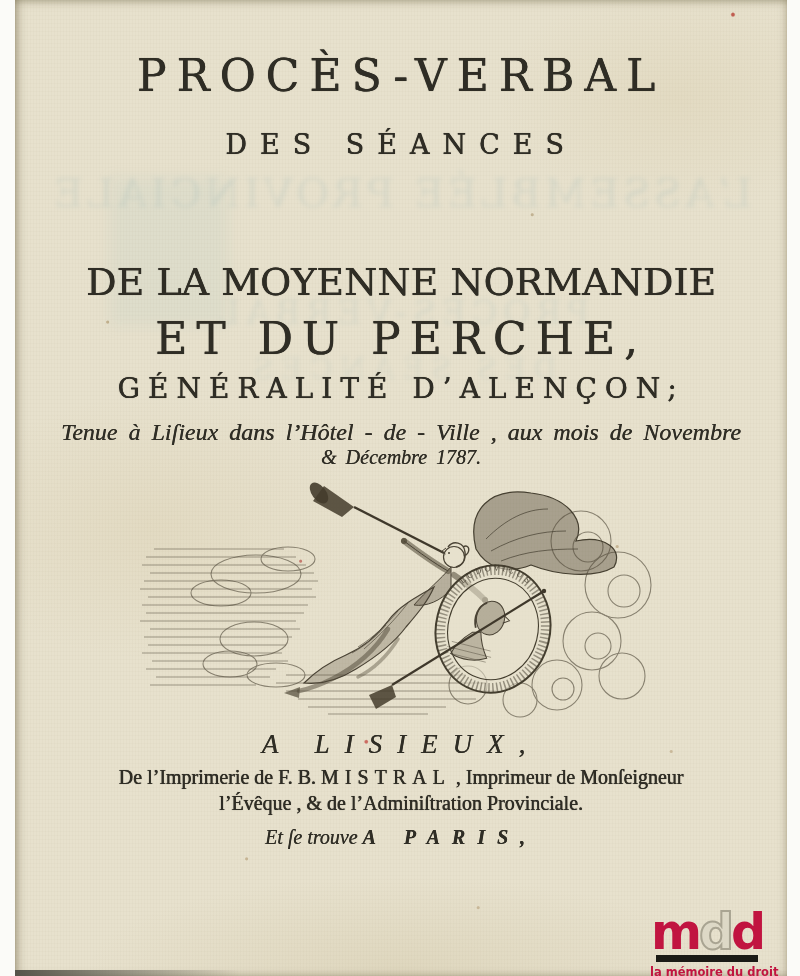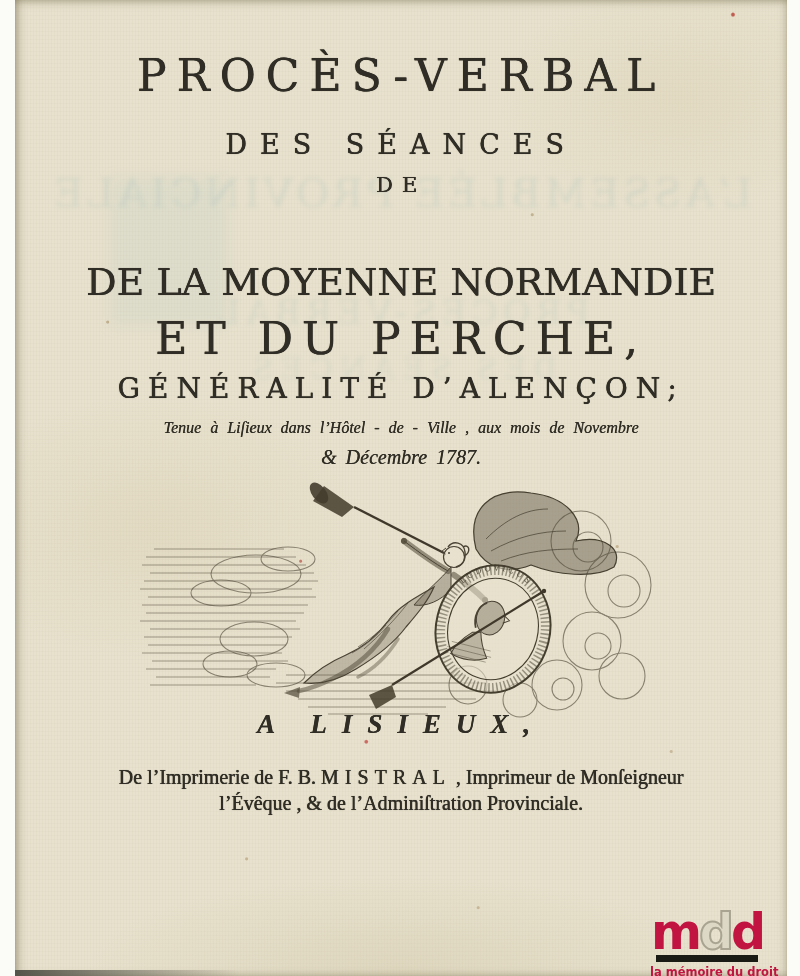--- a/index.html
+++ b/index.html
@@ -46,23 +46,23 @@
   }
   .caps{font-family:"DejaVu Serif","Liberation Serif",serif;}
   .it{font-family:"Liberation Serif",serif;font-style:italic;text-shadow:0.3px 0 currentColor;}
   .t1{top:50px;  font-size:44px; letter-spacing:10px;}
   .t2{top:129px; font-size:27px; letter-spacing:13px;}
   .t3{top:173px; font-size:21px; letter-spacing:9px;}
   .t4{top:206px; font-size:36px; letter-spacing:1px;}
   .t5{top:260px; font-size:38px; letter-spacing:0px;}
   .t6{top:313px; font-size:44px; letter-spacing:9px;}
   .t7{top:372px; font-size:28px; letter-spacing:8px;}
-  .s1{top:419px; font-size:16px; word-spacing:5px;}
+  .s1{top:419px; font-size:24px; word-spacing:5px;}
   .s2{top:446px; font-size:20px; word-spacing:4px;}
-  .place{top:709px;font-size:27px;letter-spacing:15px;font-weight:bold;}
+  .place{top:729px;font-size:27px;letter-spacing:15px;font-weight:normal;}
   .i1{top:766px;font-size:20px;}
   .i2{top:792px;font-size:20px;}
   .paris{top:826px;font-size:20px;}
   .i3{top:853px;font-size:20.5px;}
   .sp-name{letter-spacing:6px;}
   .sp-city{letter-spacing:12px;font-weight:bold;}
   
   .ghost{
     position:absolute;left:0;width:100%;text-align:center;white-space:nowrap;
     transform:scaleX(-1);filter:blur(2px);color:#7da7b0;opacity:.14;
@@ -100,21 +100,20 @@
 
 <div class="page">
 
   <div class="ghost-block"></div>
   <div class="ghost g1">L’ASSEMBLÉE PROVINCIALE</div>
   <div class="ghost g2">PROCÈS-VERBAL</div>
   <div class="ghost g3">DES SÉANCES</div>
 
   <div class="line caps t1">PROCÈS-VERBAL</div>
   <div class="line caps t2">DES SÉANCES</div>
-  <div class="line caps t3">DE</div>
   <div class="line caps t5">DE LA MOYENNE NORMANDIE</div>
   <div class="line caps t6">ET DU PERCHE,</div>
   <div class="line caps t7">GÉNÉRALITÉ D’ALENÇON;</div>
 
   <div class="line it s1">Tenue à Liſieux dans l’Hôtel - de - Ville , aux mois de Novembre</div>
   <div class="line it s2">&amp; Décembre 1787.</div>
 
   <svg class="engraving" viewBox="0 0 530 250">
     <defs>
       <path id="rimpath" d="M 312 122 A 50 56 0 0 1 402 124" fill="none"></path>
@@ -191,20 +190,21 @@
     <g>
       <path d="M408 112 L256 206" stroke="#3f382b" stroke-width="2.2"></path>
       <path d="M256 206 L233 216 L240 230 L260 218 Z" fill="rgba(68,60,44,.85)"></path>
       <circle cx="408" cy="112" r="2.2" fill="#3f382b"></circle>
     </g>
   </svg>
 
   <div class="line it place">A LISIEUX,</div>
   <div class="line i1"><span>De l’Imprimerie de F. B. </span><span class="sp-name">MISTRAL</span><span> , Imprimeur de Monſeigneur</span></div>
   <div class="line i2">l’Évêque , &amp; de l’Adminiſtration Provinciale.</div>
+  <div class="line it paris"><span>Et ſe trouve </span><span class="sp-city">A PARIS,</span></div>
 </div>
 
 <div class="edge-bottom"></div>
 
 <div class="mdd">
   <div class="mdd-word"><span>m</span><span class="mdd-d-outline">d</span><span>d</span></div>
   <div class="mdd-bar"></div>
   <div class="mdd-caption">la mémoire du droit</div>
 </div>
 

